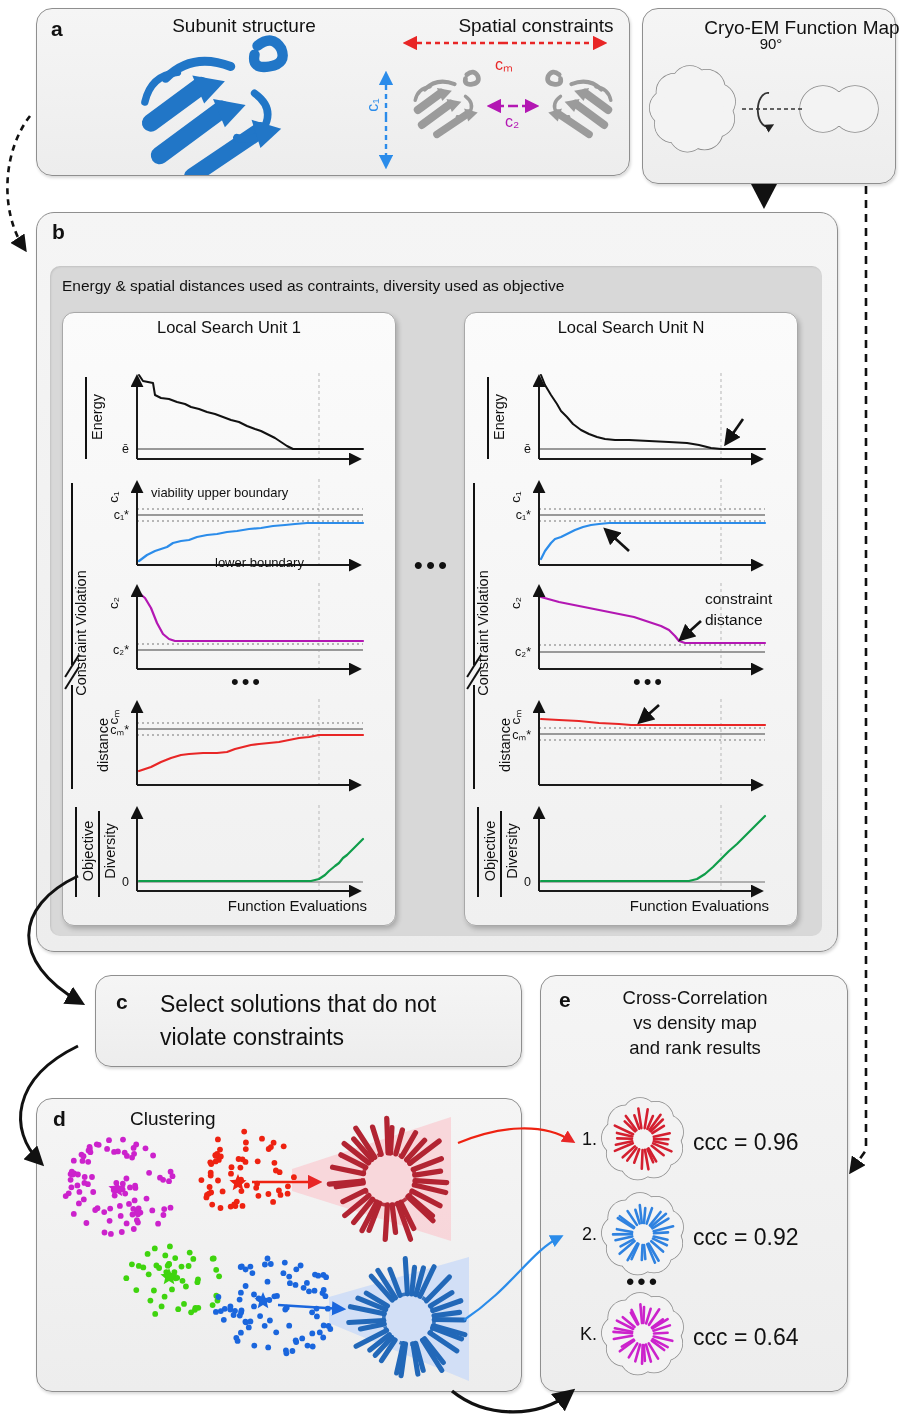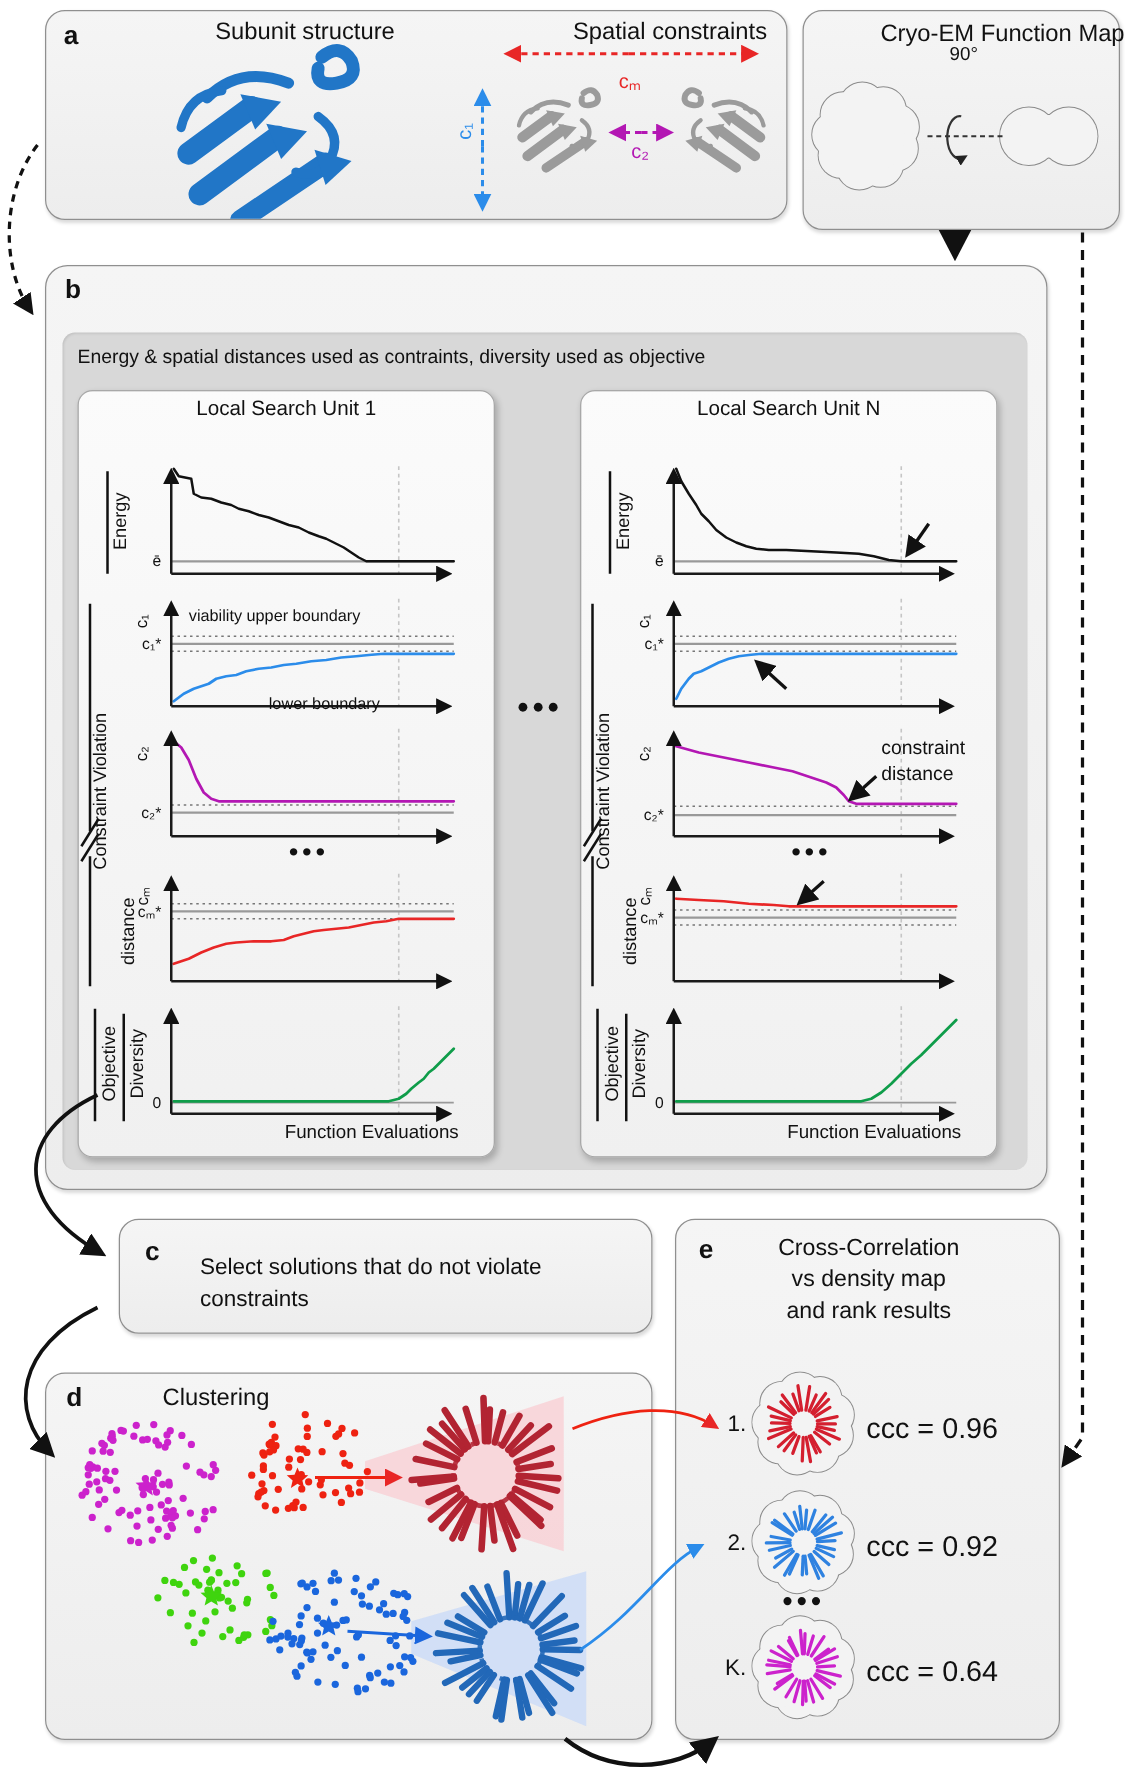--- a/index.html
+++ b/index.html
@@ -302,21 +302,21 @@
       <line class="gline" x1="10" y1="79" x2="236" y2="79" style="stroke-width:1.4"></line>
       <polyline class="curve" style="stroke:#0f9d4a" points="12,78 160,78 168,76 176,71 184,64 192,56 200,48 208,41 216,33 224,25 232,17 236,13"></polyline>
       <line class="axis" x1="10" y1="88" x2="231" y2="88" marker-end="url(#mA)"></line>
       <line class="axis" x1="10" y1="88" x2="10" y2="7" marker-end="url(#mA)"></line>
     </svg>
     <span class="xlabel" style="left:64px;top:584px;width:240px">Function Evaluations</span>
   </div>
 
   <section class="panel" style="left:95px;top:975px;width:425px;height:90px">
     <span class="letter" style="left:20px;top:14px">c</span>
-    <span class="note" style="left:64px;top:24px;width:336px;font-size:18px;line-height:1.45;white-space:normal">Select solutions that do not violate constraints</span>
+    <span class="note" style="left:64px;top:12px;width:336px;font-size:23px;line-height:1.45;white-space:normal">Select solutions that do not violate constraints</span>
   </section>
 
   <section class="panel" style="left:36px;top:1098px;width:484px;height:292px">
     <span class="letter" style="left:16px;top:8px">d</span>
     <span class="ptitle" style="left:60px;top:9px;width:120px;text-align:left">Clustering</span>
     <svg id="d-svg" style="position:absolute;left:0;top:0;width:484px;height:292px;overflow:visible">
       <polygon class="cone" points="255,70 414,18 414,142 255,92" fill="#f9d0d4" opacity="0.8"></polygon>
       <polygon class="cone" points="292,198 432,158 432,282 292,224" fill="#ccdcf7" opacity="0.85"></polygon>
     <g fill="#cc22cc">
           <circle cx="98.4" cy="88.9" r="2.9"></circle>

